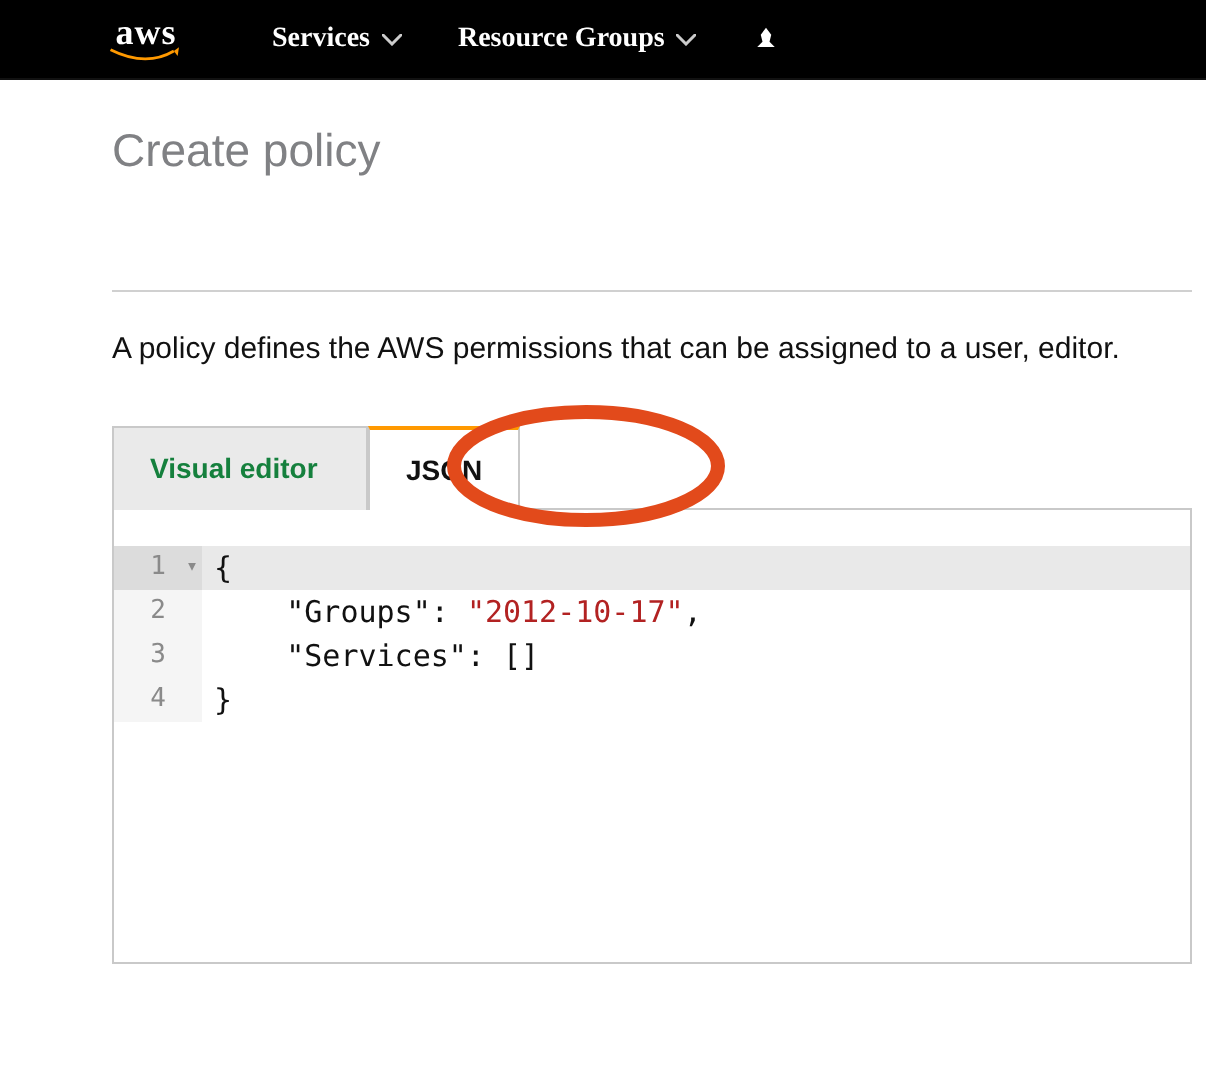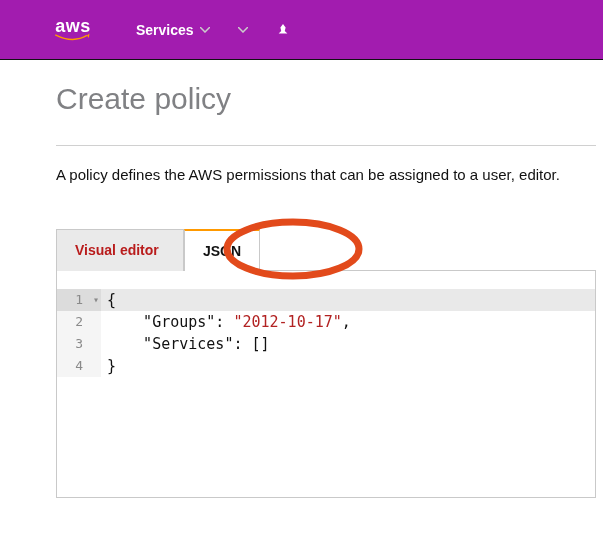--- a/index.html
+++ b/index.html
@@ -4,28 +4,29 @@
 <style>
   * { box-sizing: border-box; margin: 0; padding: 0; }
   body {
     font-family: "Helvetica Neue", Helvetica, Arial, sans-serif;
     background: #fff;
     width: 603px;
     height: 545px;
     overflow: hidden;
   }
   .topnav {
-    background: #a21caf;
-    height: 60px;
+    background: #000000;
+    height: 40px;
     display: flex;
     align-items: center;
     padding: 0 18px;
     color: #fff;
     font-size: 14px;
     border-bottom: 1px solid #111;
+    font-family: Liberation Serif, serif;
   }
   .logo {
     display: flex;
     flex-direction: column;
     align-items: center;
     margin-left: 36px;
     margin-right: 44px;
   }
   .logo-text {
     color: #fff;
@@ -52,37 +53,37 @@
     height: 6px;
   }
   .pin-icon {
     width: 14px;
     height: 14px;
   }
   .content {
     padding: 22px 0 0 56px;
   }
   .page-title {
-    font-size: 30px;
+    font-size: 23px;
     font-weight: 400;
     color: #808184;
-    margin-bottom: 29px;
+    margin-bottom: 56px;
   }
   .divider {
     border: none;
     border-top: 1px solid #d0d0d0;
     margin: 0 0 18px 0;
     width: 540px;
   }
   .description {
     font-size: 15px;
     color: #111;
     line-height: 1.5;
     width: 540px;
-    margin-bottom: 42px;
+    margin-bottom: 26px;
   }
   .tabs {
     width: 540px;
     height: 42px;
     position: relative;
     border-bottom: 1px solid #c9c9c9;
     display: flex;
   }
   .tab {
     height: 42px;
@@ -102,21 +103,21 @@
   }
   .tab.active {
     background: #fff;
     border-top: 2px solid #ff9900;
     color: #111;
     position: relative;
     z-index: 2;
   }
   .tab.inactive {
     background: #eaeaea;
-    color: #b91c1c;
+    color: #15803d;
     border-top: 1px solid #c9c9c9;
   }
   .highlight-oval {
     position: absolute;
     left: 165px;
     top: -12px;
     width: 144px;
     height: 64px;
     pointer-events: none;
     z-index: 5;
@@ -188,20 +189,21 @@
       <path d="M52 3 L56 0 L55 7 Z" fill="#ff9900"></path>
     </svg>
   </div>
   <div class="nav-item">
     <span>Services</span>
     <svg class="chevron" viewBox="0 0 10 6">
       <path d="M0 0 L5 5 L10 0" stroke="#ccc" stroke-width="1.5" fill="none"></path>
     </svg>
   </div>
   <div class="nav-item">
+    <span>Resource Groups</span>
     <svg class="chevron" viewBox="0 0 10 6">
       <path d="M0 0 L5 5 L10 0" stroke="#ccc" stroke-width="1.5" fill="none"></path>
     </svg>
   </div>
   <div class="nav-item">
     <svg class="pin-icon" viewBox="0 0 16 16">
       <path d="M8 1 L11 5 L10 9 L13 12 L8 12 L8 15 L8 12 L3 12 L6 9 L5 5 Z" fill="#fff"></path>
     </svg>
   </div>
 </div>

